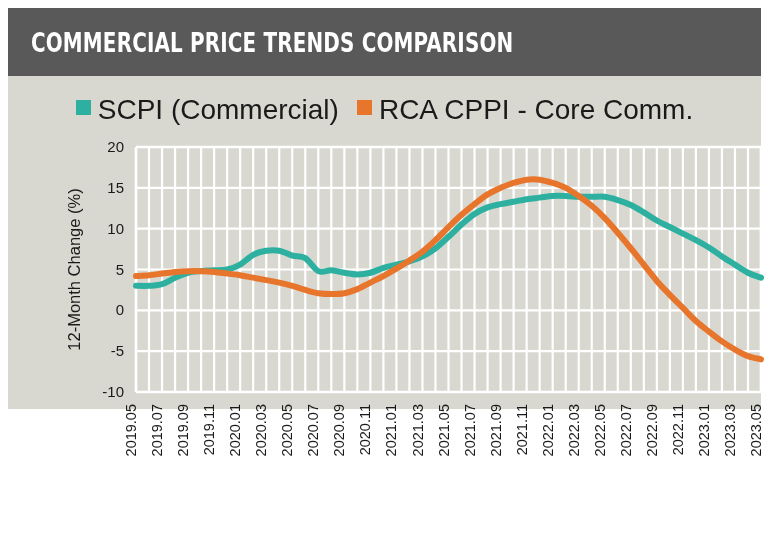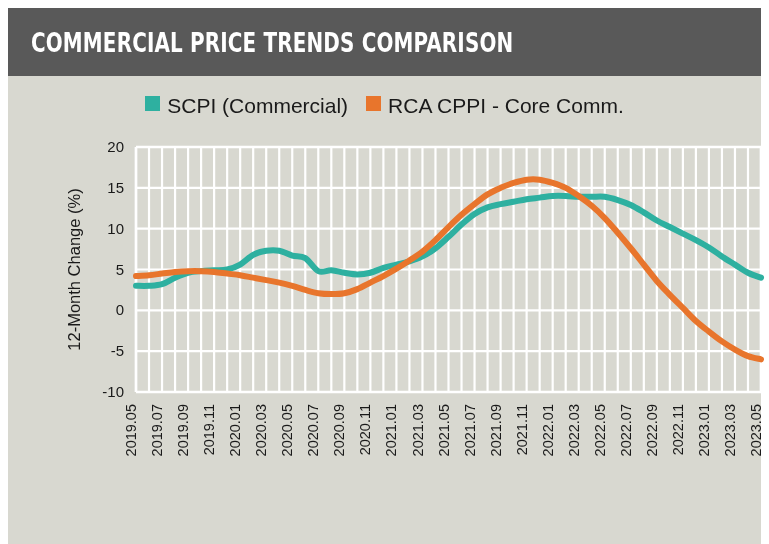--- a/index.html
+++ b/index.html
@@ -18,21 +18,21 @@
     width: 769px;
     height: 544px;
     background: #ffffff;
     box-sizing: border-box;
   }
   #inner {
     position: absolute;
     left: 8px;
     top: 8px;
     width: 753px;
-    height: 536px;
+    height: 401px;
     background: #d8d8d0;
     box-sizing: border-box;
   }
   #title-bar {
     position: absolute;
     left: 0;
     top: 0;
     width: 753px;
     height: 68px;
     background: #595959;
@@ -66,21 +66,21 @@
   }
   .legend-swatch {
     display: inline-block;
     width: 15px;
     height: 15px;
     vertical-align: -1px;
     margin-right: 7px;
   }
   .legend-label {
     display: inline-block;
-    font-size: 21px;
+    font-size: 28px;
     color: #1a1a1a;
     vertical-align: middle;
     text-align: right;
   }
   #plot-wrap {
     position: absolute;
     left: 0;
     top: 0;
     width: 753px;
     height: 528px;

